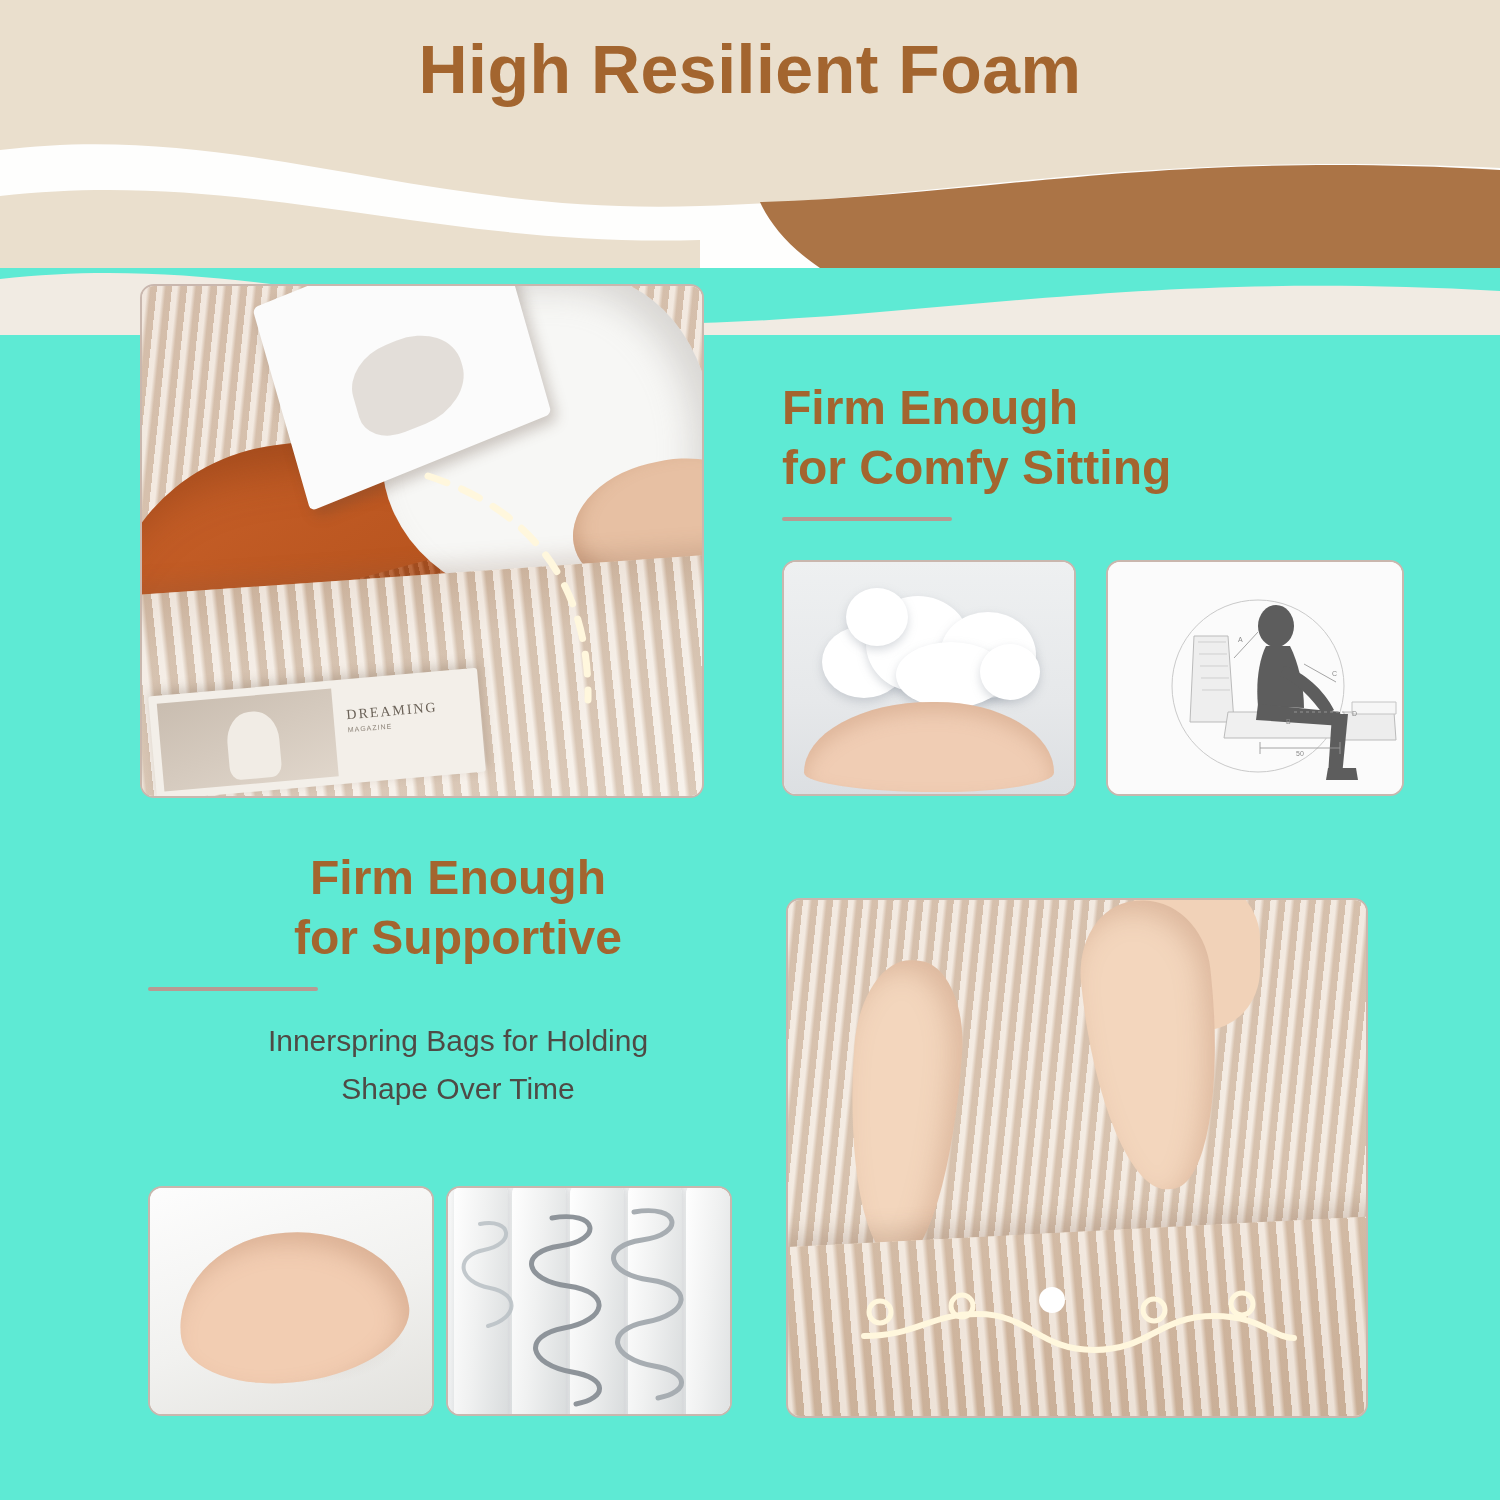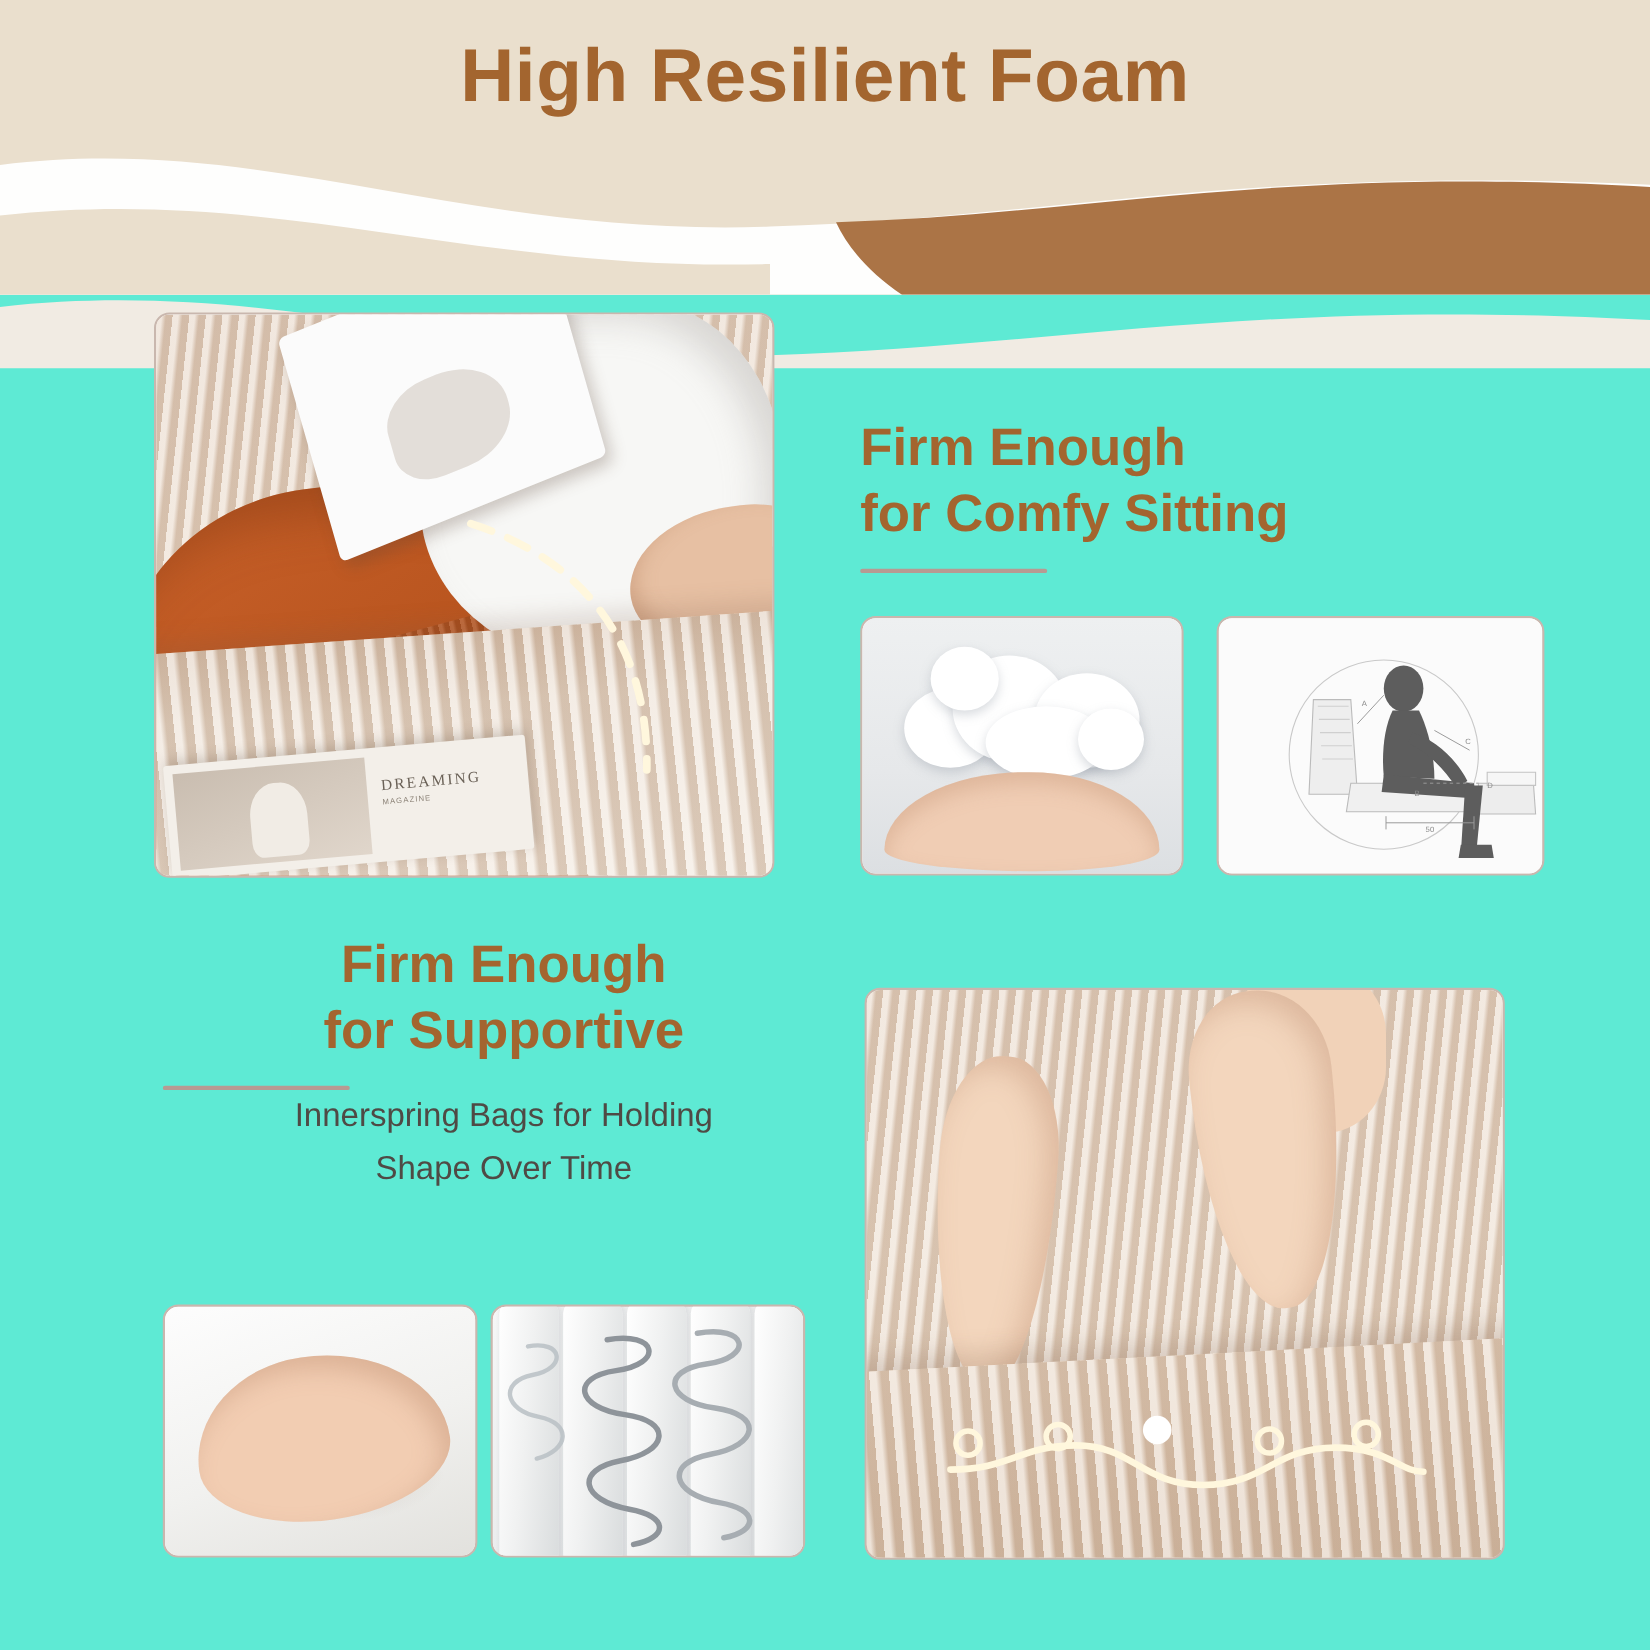--- a/index.html
+++ b/index.html
@@ -221,20 +221,21 @@
     white-space: pre-line;
   }
   .rule {
     margin-top: 18px;
     width: 170px;
     height: 4px;
     background: #b79a92;
     border-radius: 2px;
   }
   .subtext {
+    margin-top: 26px;
     font-size: 30px;
     line-height: 1.6;
     color: #4f4a45;
     white-space: pre-line;
   }
 
   
   #photo-fiber { left: 782px; top: 560px; width: 290px; height: 232px; }
   #photo-ergonomic { left: 1106px; top: 560px; width: 294px; height: 232px; }
   #photo-foam-press { left: 148px; top: 1186px; width: 282px; height: 226px; }

